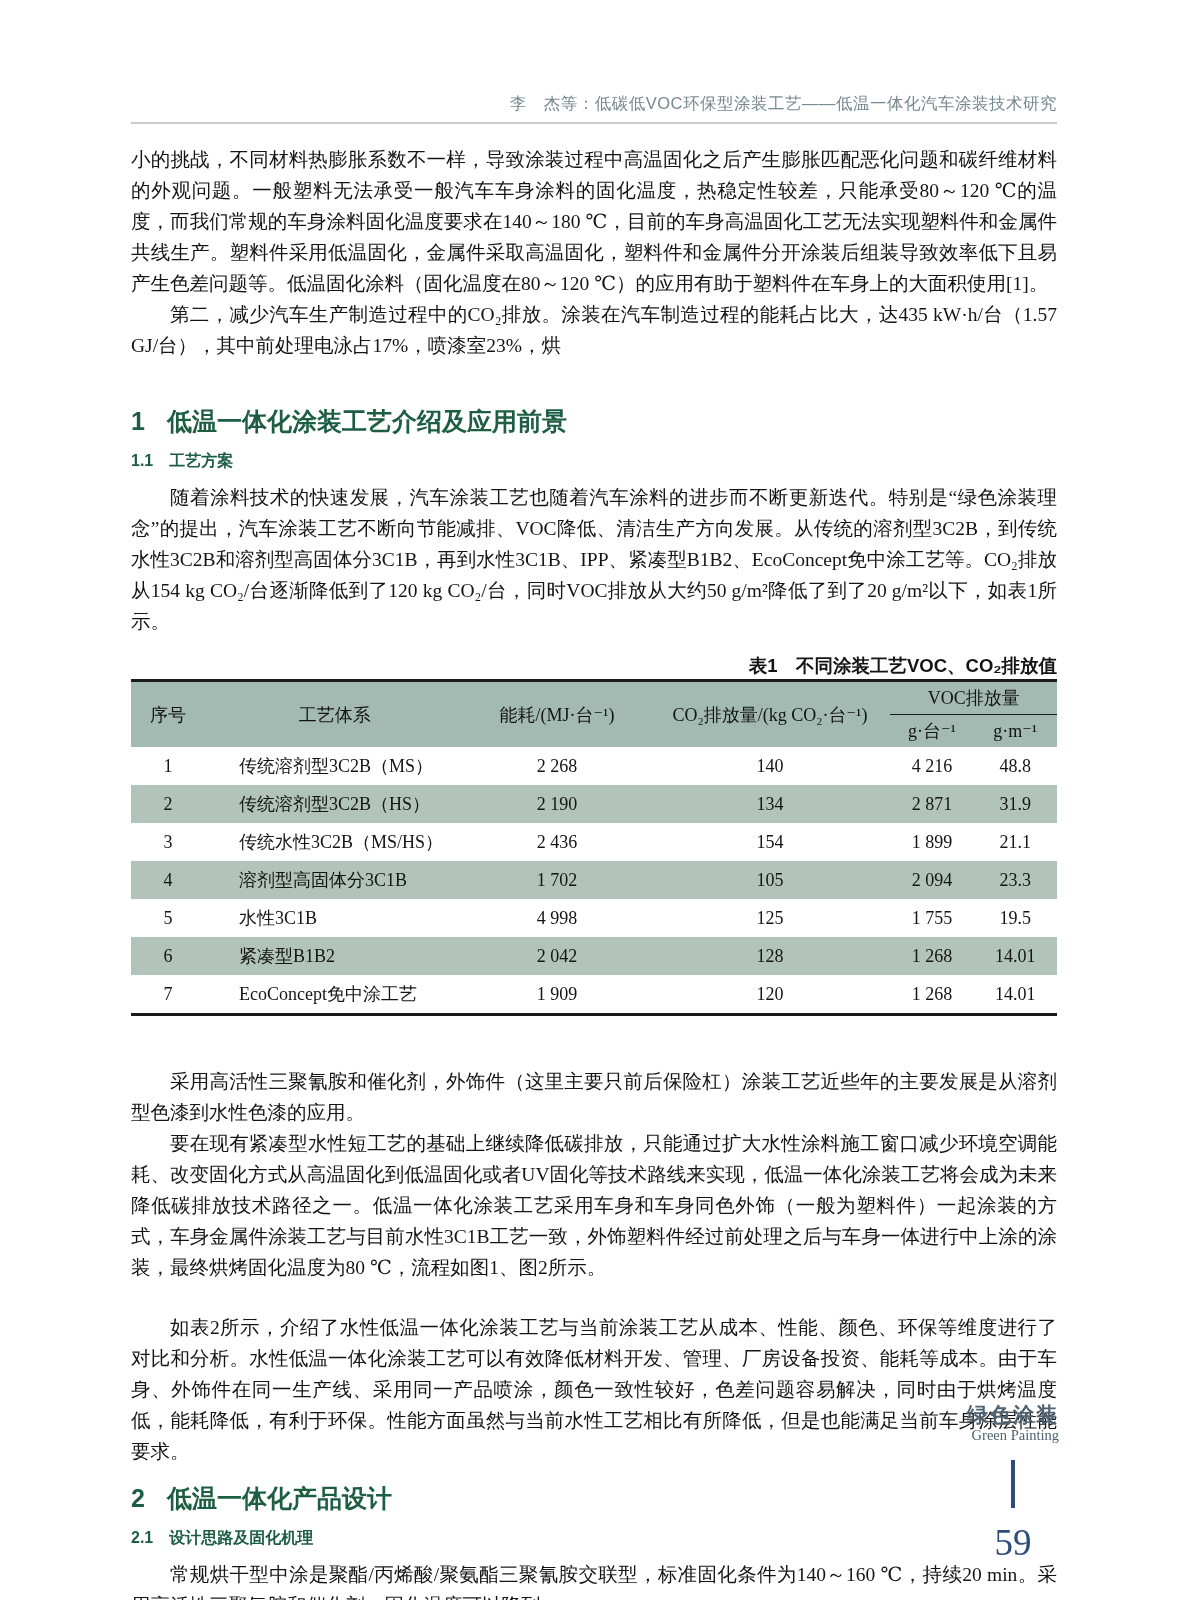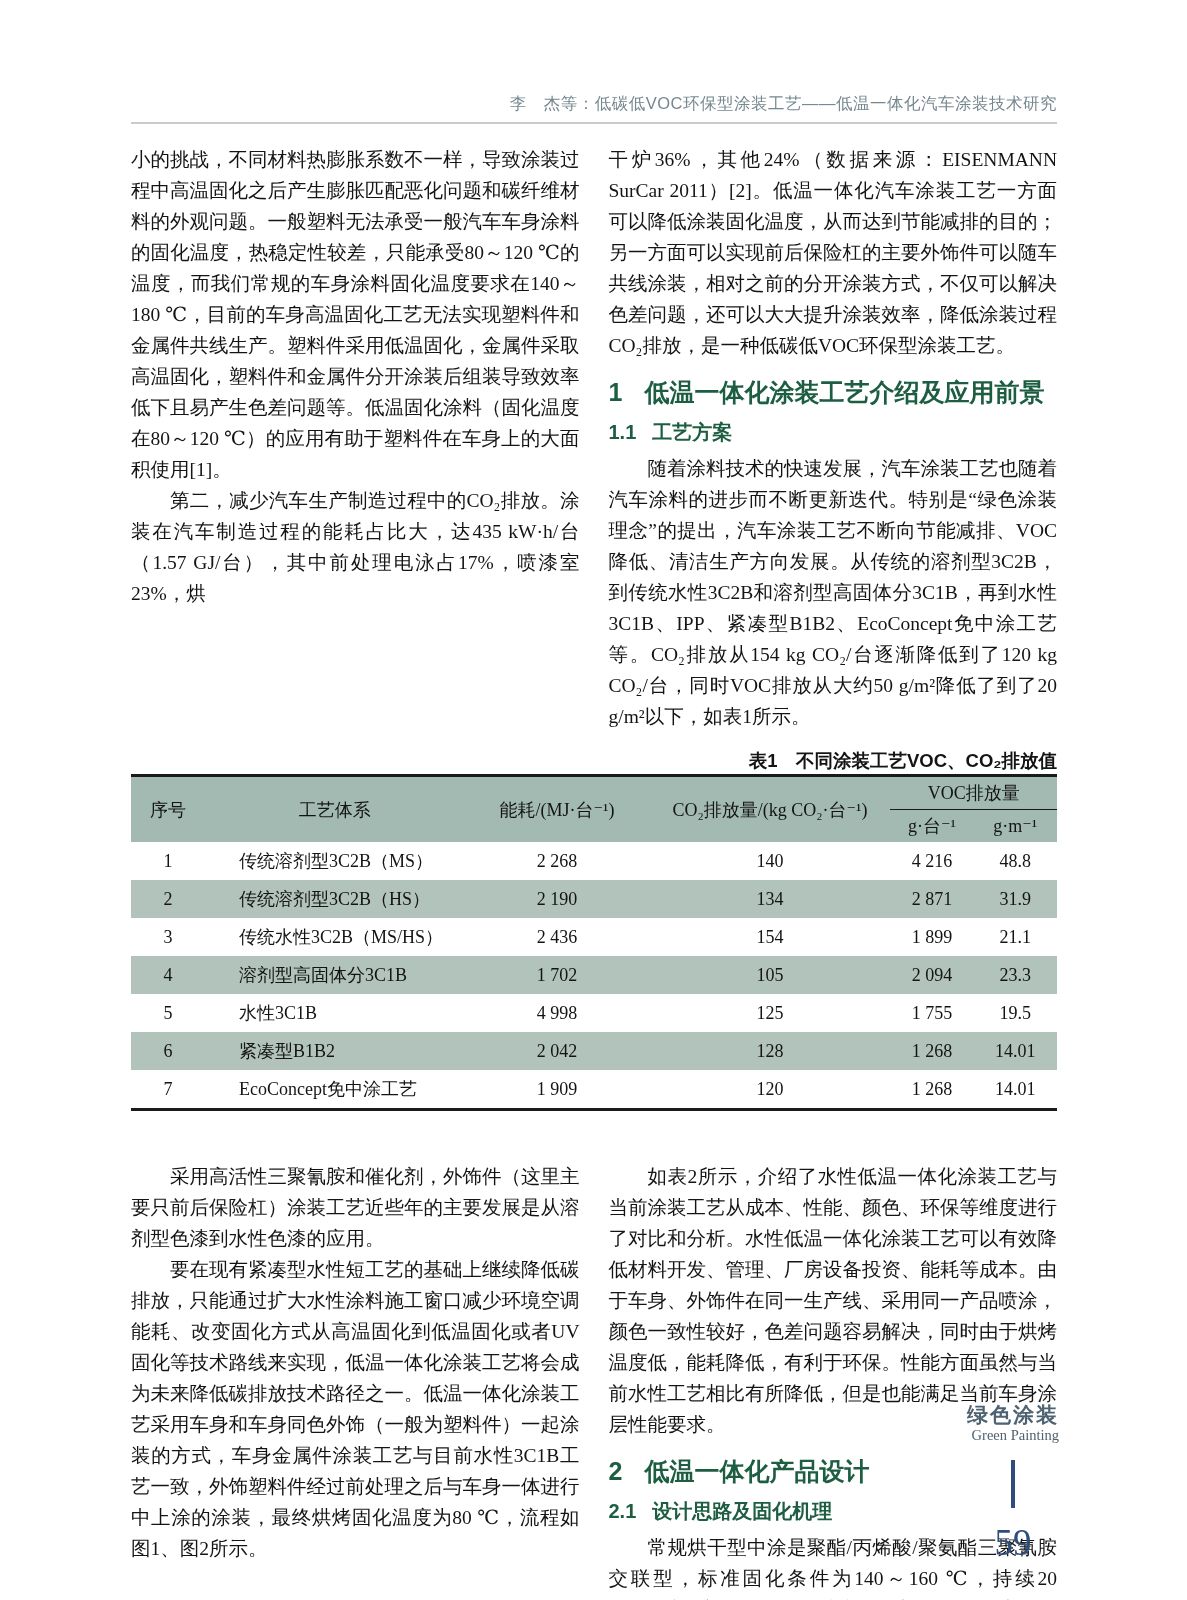--- a/index.html
+++ b/index.html
@@ -13,37 +13,37 @@
   
   .running-head {
     padding-top:82px; padding-bottom:7px;
     text-align:right; color:#76878f;
     font-family:"Liberation Sans","DejaVu Sans",sans-serif;
     font-size:16.5px; letter-spacing:0.5px;
     border-bottom:2px solid #c6cccf;
   }
 
   
-  .cols { display:flex; gap:29px; }
+  .cols { display:flex; gap:29px;flex-direction:column; }
   .cols.top { margin-top:20px; }
   .cols.bottom { margin-top:50px; }
   .col { flex:1 1 0; font-size:19.5px; line-height:31px; text-align:justify; }
   .col p { margin:0; text-indent:2em; }
   .col p.noindent { text-indent:0; }
 
   
   .sec {
     font-family:"Liberation Sans","DejaVu Sans",sans-serif;
     color:#1d5e43; font-weight:bold; font-size:25px;
     margin:14px 0 8px; line-height:34px; text-align:left; text-indent:0;
   }
   .sec .num { margin-right:22px; }
   .subsec {
     font-family:"Liberation Sans","DejaVu Sans",sans-serif;
-    color:#1d5e43; font-weight:bold; font-size:20px;
+    color:#1d5e43; font-weight:bold; font-size:16px;
     margin:4px 0 6px; line-height:30px; text-align:left; text-indent:0;
   }
   .subsec .num { margin-right:16px; }
 
   
   .tbl-title-cn {
     margin-top:16px; text-align:right; font-weight:bold; font-size:18.5px;
     font-family:"Liberation Sans","DejaVu Sans",sans-serif; line-height:26px;
   }
   .tbl-title-en {
@@ -92,21 +92,20 @@
   <div class="content">
 
     <div class="running-head">李　杰等：低碳低VOC环保型涂装工艺——低温一体化汽车涂装技术研究</div>
 
     <div class="cols top">
       <div class="col">
         <p class="noindent">小的挑战，不同材料热膨胀系数不一样，导致涂装过程中高温固化之后产生膨胀匹配恶化问题和碳纤维材料的外观问题。一般塑料无法承受一般汽车车身涂料的固化温度，热稳定性较差，只能承受80～120 ℃的温度，而我们常规的车身涂料固化温度要求在140～180 ℃，目前的车身高温固化工艺无法实现塑料件和金属件共线生产。塑料件采用低温固化，金属件采取高温固化，塑料件和金属件分开涂装后组装导致效率低下且易产生色差问题等。低温固化涂料（固化温度在80～120 ℃）的应用有助于塑料件在车身上的大面积使用[1]。</p>
         <p>第二，减少汽车生产制造过程中的CO₂排放。涂装在汽车制造过程的能耗占比大，达435 kW·h/台（1.57 GJ/台），其中前处理电泳占17%，喷漆室23%，烘</p>
       </div>
       <div class="col">
-        <p class="noindent">干炉36%，其他24%（数据来源：EISENMANN SurCar 2011）[2]。低温一体化汽车涂装工艺一方面可以降低涂装固化温度，从而达到节能减排的目的；另一方面可以实现前后保险杠的主要外饰件可以随车共线涂装，相对之前的分开涂装方式，不仅可以解决色差问题，还可以大大提升涂装效率，降低涂装过程CO₂排放，是一种低碳低VOC环保型涂装工艺。</p>
         <div class="sec">
           <span class="num">1</span><span>低温一体化涂装工艺介绍及应用前景</span>
         </div>
         <div class="subsec">
           <span class="num">1.1</span><span>工艺方案</span>
         </div>
         <p>随着涂料技术的快速发展，汽车涂装工艺也随着汽车涂料的进步而不断更新迭代。特别是“绿色涂装理念”的提出，汽车涂装工艺不断向节能减排、VOC降低、清洁生产方向发展。从传统的溶剂型3C2B，到传统水性3C2B和溶剂型高固体分3C1B，再到水性3C1B、IPP、紧凑型B1B2、EcoConcept免中涂工艺等。CO₂排放从154 kg CO₂/台逐渐降低到了120 kg CO₂/台，同时VOC排放从大约50 g/m²降低了到了20 g/m²以下，如表1所示。</p>
       </div>
     </div>
 

